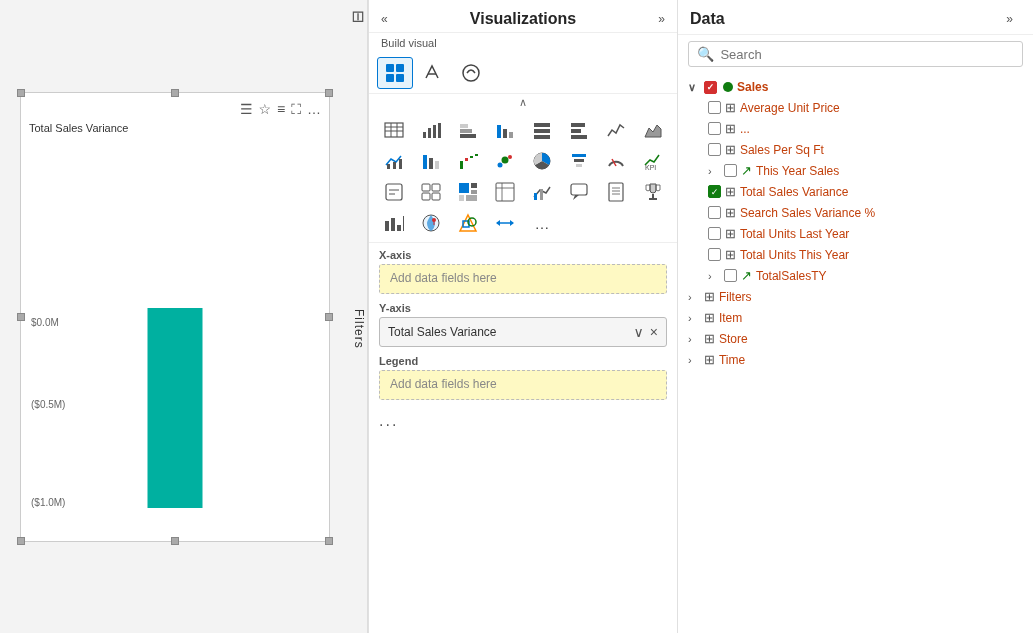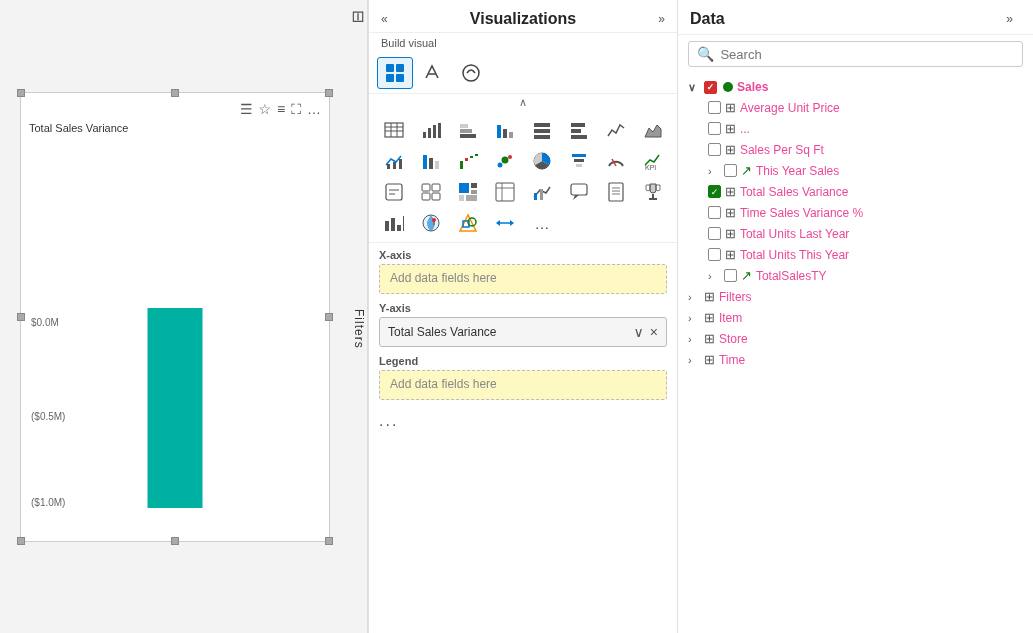--- a/index.html
+++ b/index.html
@@ -56,21 +56,21 @@
       width: 55px;
       background: #00b0a0;
     }
     .y-label {
       position: absolute;
       left: 2px;
       font-size: 10px;
       color: #666;
     }
     .y-zero { bottom: 180px; }
-    .y-neg05 { bottom: 86px; text-align: right; }
+    .y-neg05 { bottom: 98px; text-align: right; }
     .y-neg10 { bottom: 0px; }
     .resize-handles .handle {
       position: absolute;
       width: 8px;
       height: 8px;
       background: #aaa;
       border: 1px solid #888;
     }
     .handle.tl { top: -4px; left: -4px; }
     .handle.tr { top: -4px; right: -4px; }
@@ -319,21 +319,21 @@
       width: 12px;
     }
     .tree-icon {
       font-size: 13px;
       color: #555;
     }
     .tree-icon.table-icon { color: #555; }
     .tree-icon.trend-icon { color: #107c10; }
     .tree-label {
       font-size: 12px;
-      color: #ec4899;
+      color: #c2410c;
       flex: 1;
     }
     .sales-dot {
       width: 10px;
       height: 10px;
       border-radius: 50%;
       background: #107c10;
       margin-left: 2px;
       flex-shrink: 0;
     }
@@ -693,21 +693,21 @@
       <span class="tree-label">This Year Sales</span>
     </div>
     <div class="tree-item child">
       <span class="checkbox checked">✓</span>
       <span class="tree-icon table-icon">⊞</span>
       <span class="tree-label">Total Sales Variance</span>
     </div>
     <div class="tree-item child">
       <span class="checkbox"></span>
       <span class="tree-icon table-icon">⊞</span>
-      <span class="tree-label">Time Sales Variance %</span>
+      <span class="tree-label">Search Sales Variance %</span>
     </div>
     <div class="tree-item child">
       <span class="checkbox"></span>
       <span class="tree-icon table-icon">⊞</span>
       <span class="tree-label">Total Units Last Year</span>
     </div>
     <div class="tree-item child">
       <span class="checkbox"></span>
       <span class="tree-icon table-icon">⊞</span>
       <span class="tree-label">Total Units This Year</span>

